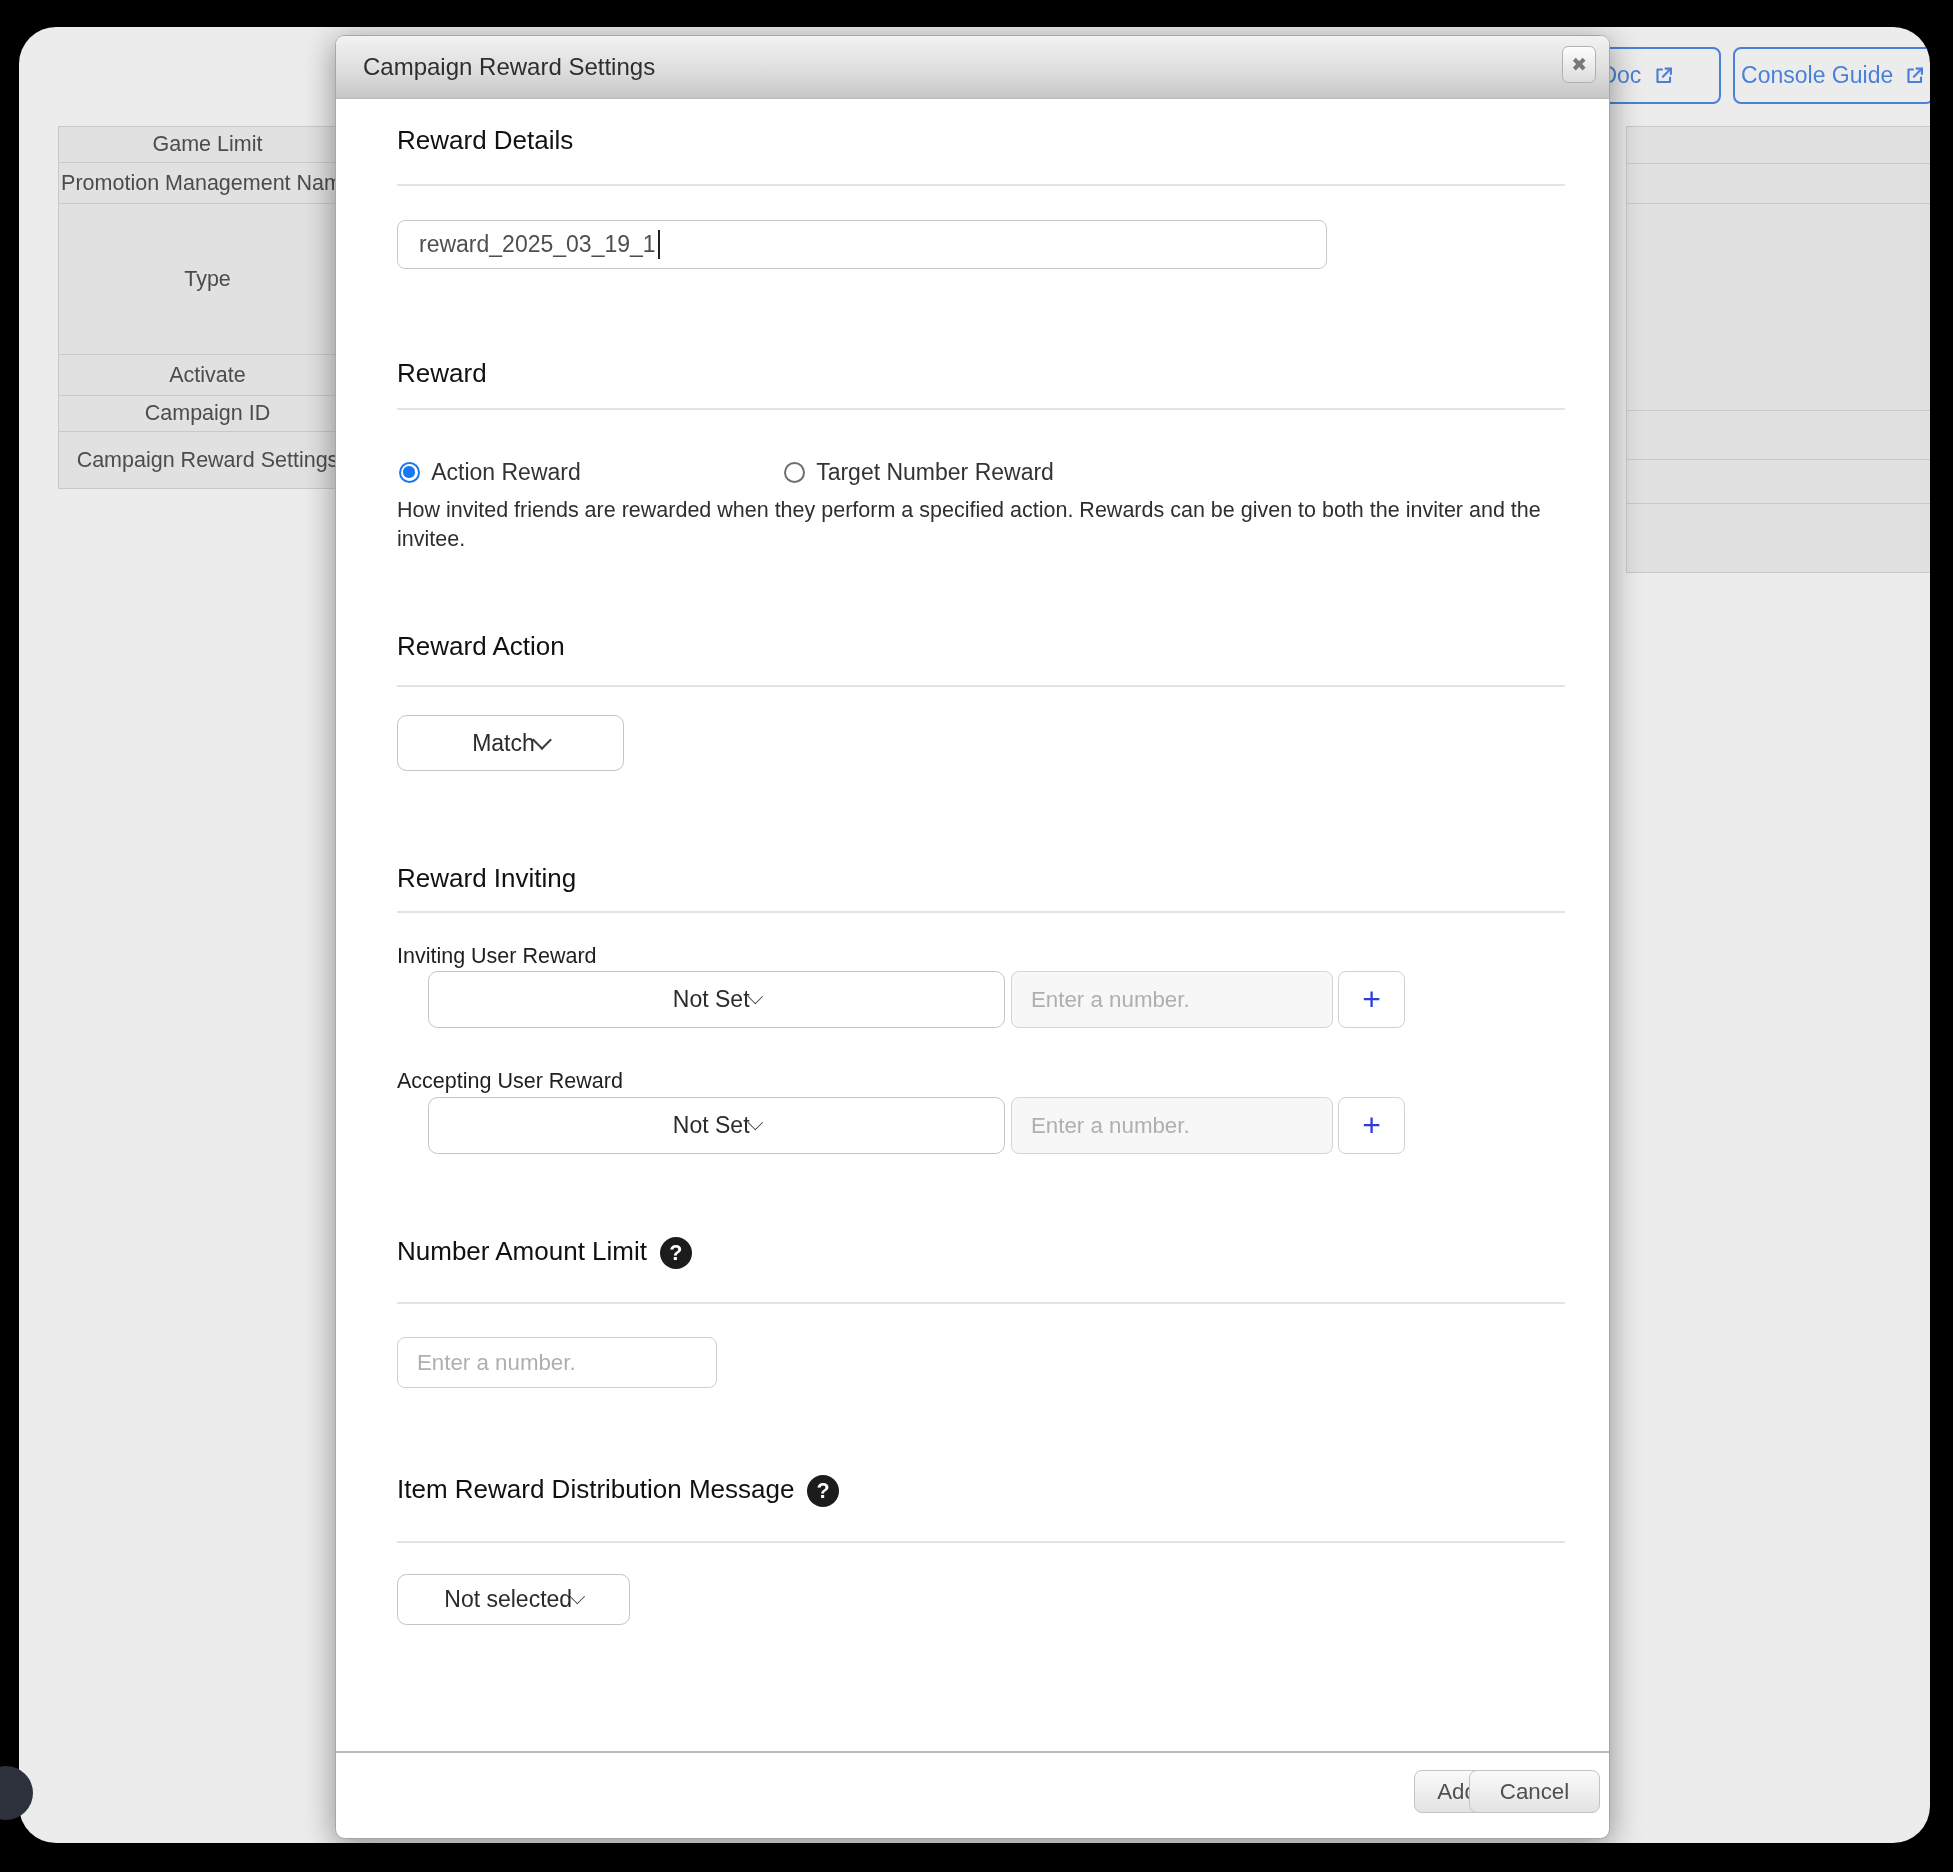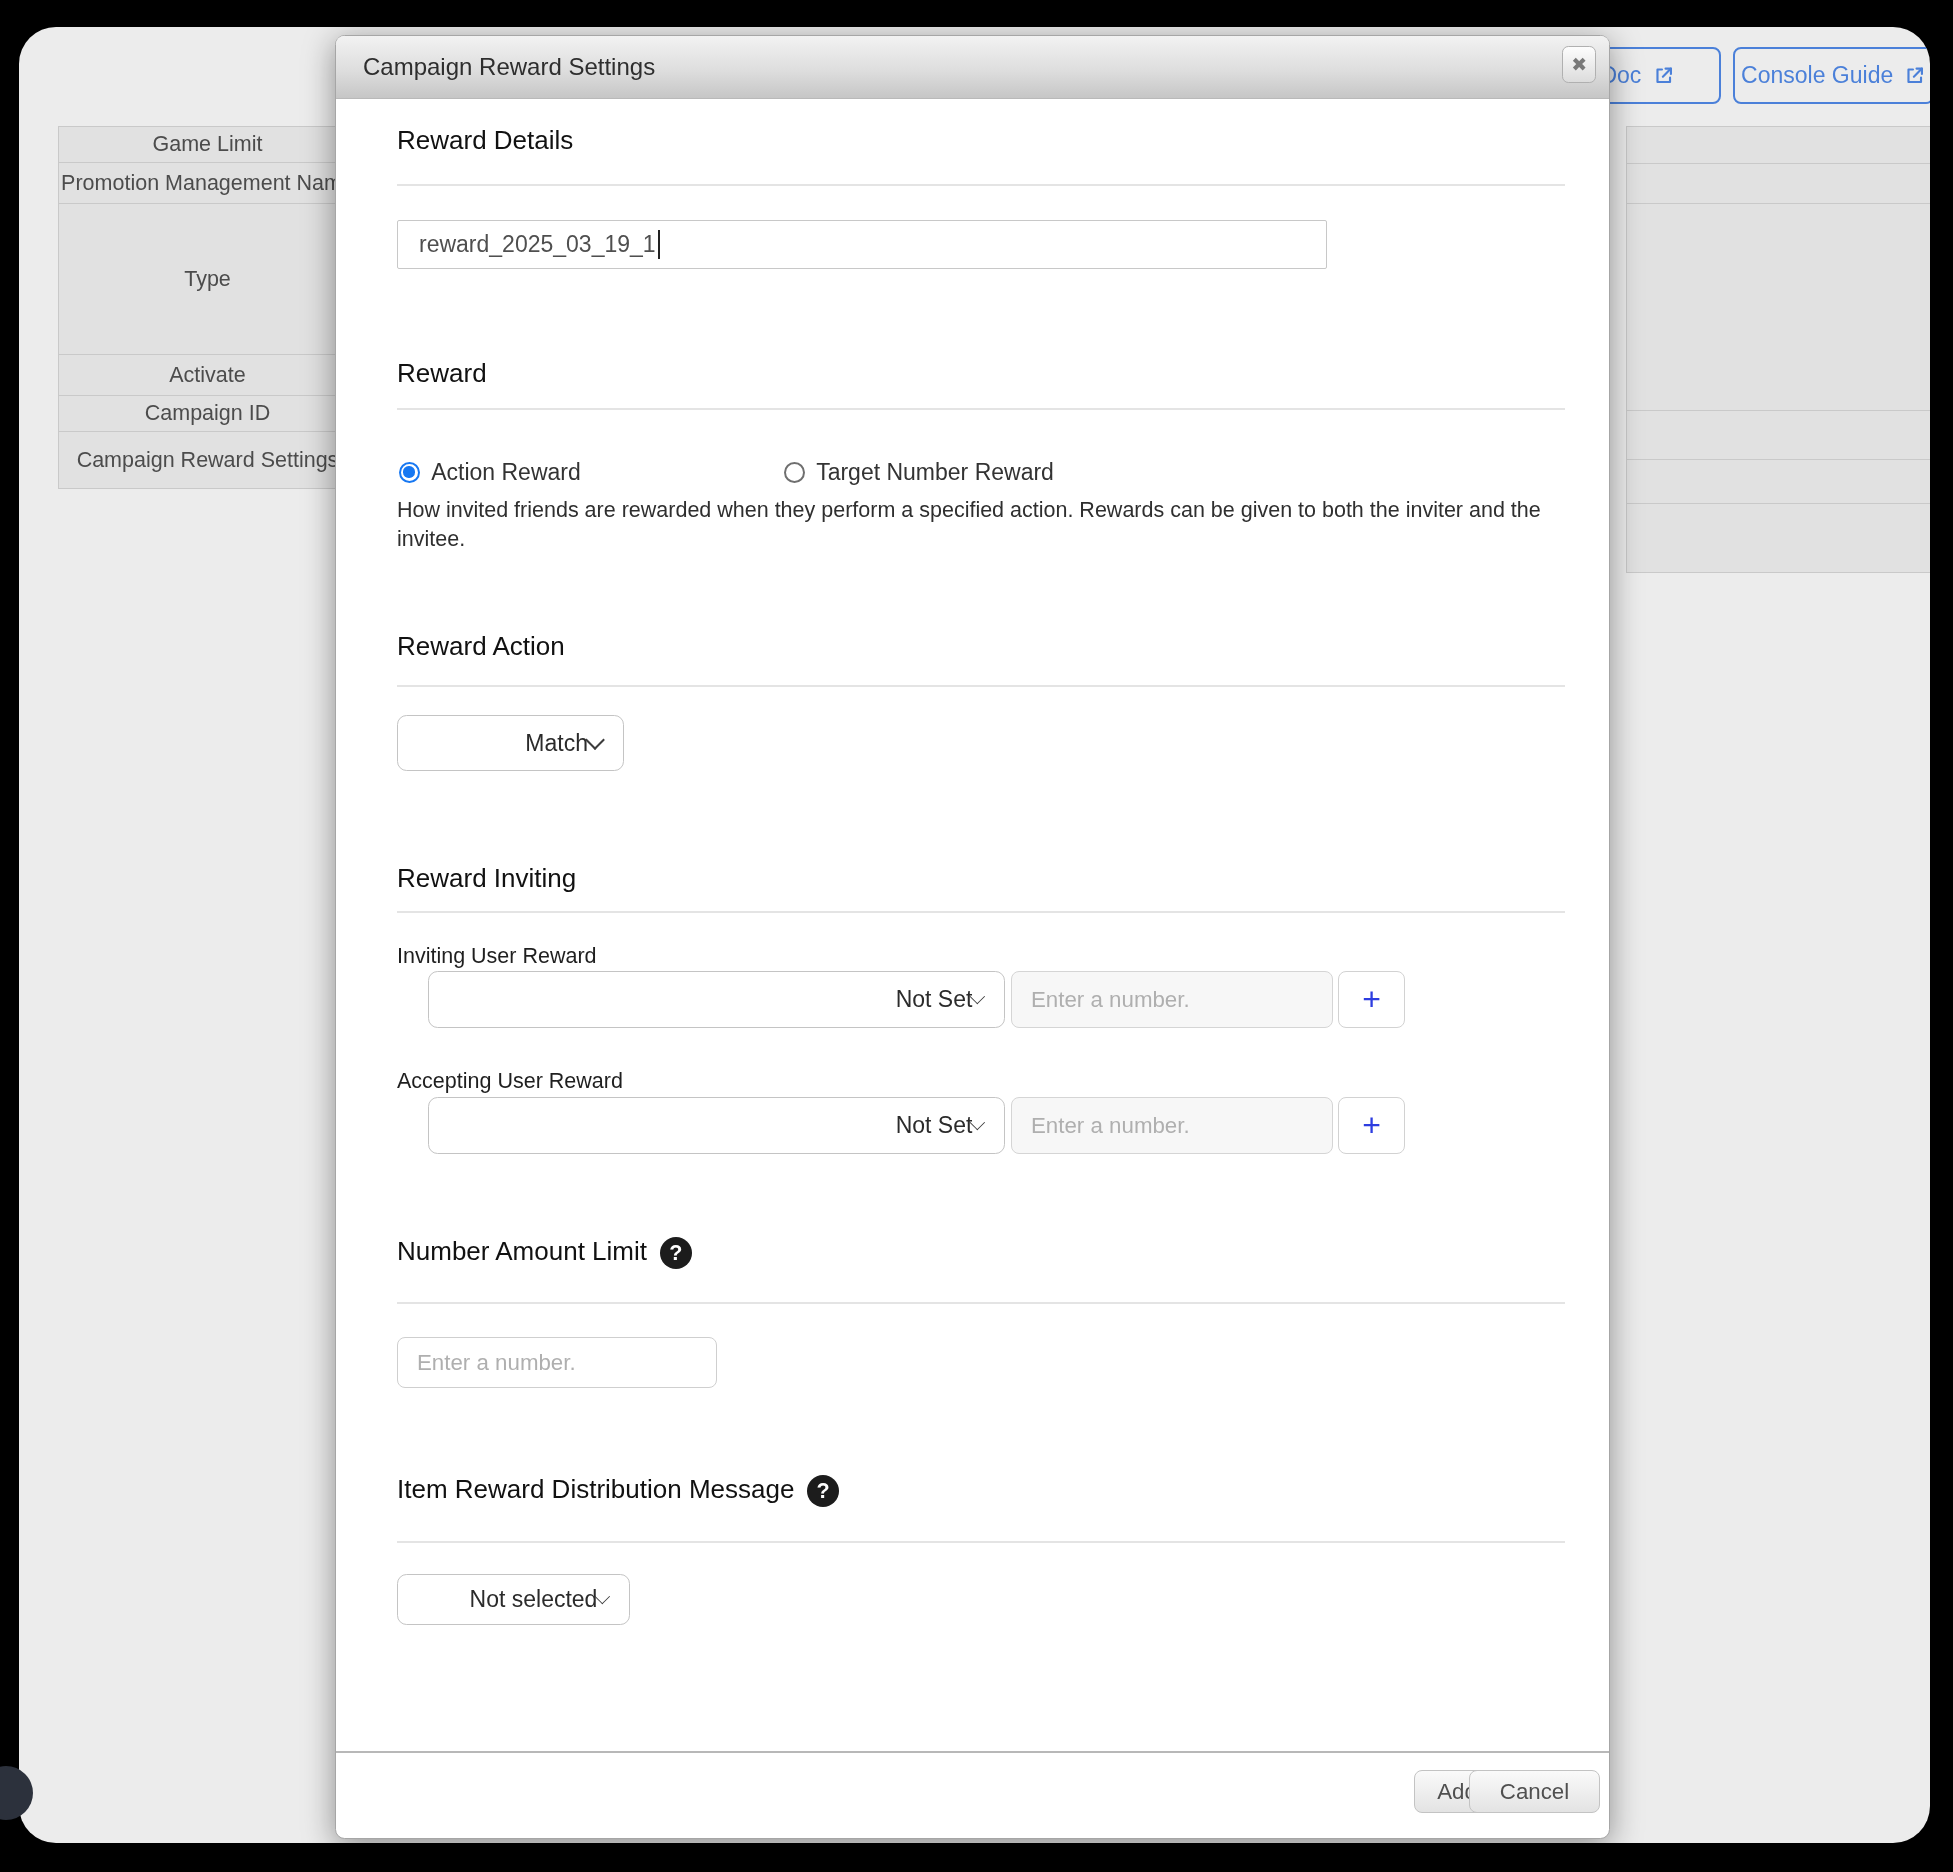--- a/index.html
+++ b/index.html
@@ -33,26 +33,26 @@
   #modal-title{margin-left:27px;font-size:24px;color:#2e2e2e;}
   #modal-close{position:absolute;right:12.8px;top:9.6px;width:32px;height:35px;border-radius:6.4px;
                border:1.6px solid #b0b0b0;background:linear-gradient(180deg,#fdfdfd,#dcdcdc);
                display:flex;align-items:center;justify-content:center;font-size:19px;font-weight:bold;color:#787878;cursor:pointer;}
 
   .h-section{left:61px;font-size:26px;color:#111;white-space:nowrap;display:flex;align-items:center;}
   .divider{left:61px;width:1168px;height:1.6px;background:#e4e4e4;}
   .help-badge{width:32px;height:32px;border-radius:50%;background:#1c1c1c;color:#fff;font-size:21.5px;font-weight:bold;
               display:inline-flex;align-items:center;justify-content:center;margin-left:12.8px;position:relative;top:2.4px;}
 
-  .textbox{box-sizing:border-box;border:1.6px solid #c8c8c8;border-radius:2px;background:#fff;
+  .textbox{box-sizing:border-box;border:1.6px solid #c8c8c8;border-radius:8px;background:#fff;
            display:flex;align-items:center;padding-left:21px;font-size:23px;color:#4f4f4f;}
   .caret{display:inline-block;width:1.6px;height:29px;background:#222;margin-left:2.4px;}
 
   .selectbox{box-sizing:border-box;border:1.6px solid #c4c4c4;border-radius:9.6px;background:#fff;
-             display:flex;align-items:center;justify-content:flex-end;padding:0 21px;font-size:23px;color:#2b2b2b;cursor:pointer;}
+             display:flex;align-items:center;justify-content:center;padding:0 21px;font-size:23px;color:#2b2b2b;cursor:pointer;}
   .chev{width:12px;height:12px;border-right:2.4px solid #3c3c3c;border-bottom:2.4px solid #3c3c3c;
         transform:rotate(45deg);margin-top:-6.4px;flex:none;}
 
   .num-input{box-sizing:border-box;border:1.6px solid #d5d5d5;border-radius:8px;background:#f7f7f7;
              font-size:22.3px;color:#4f4f4f;padding:0 19px;font-family:inherit;outline:none;}
   .num-input::placeholder{color:#afafaf;}
   .num-input.white{background:#fff;border-color:#cfcfcf;}
 
   .plus-btn{box-sizing:border-box;border:1.6px solid #d2d2d2;border-radius:8px;background:#fff;color:#2d3de0;
             font-size:32px;font-weight:400;display:flex;align-items:center;justify-content:center;cursor:pointer;}

